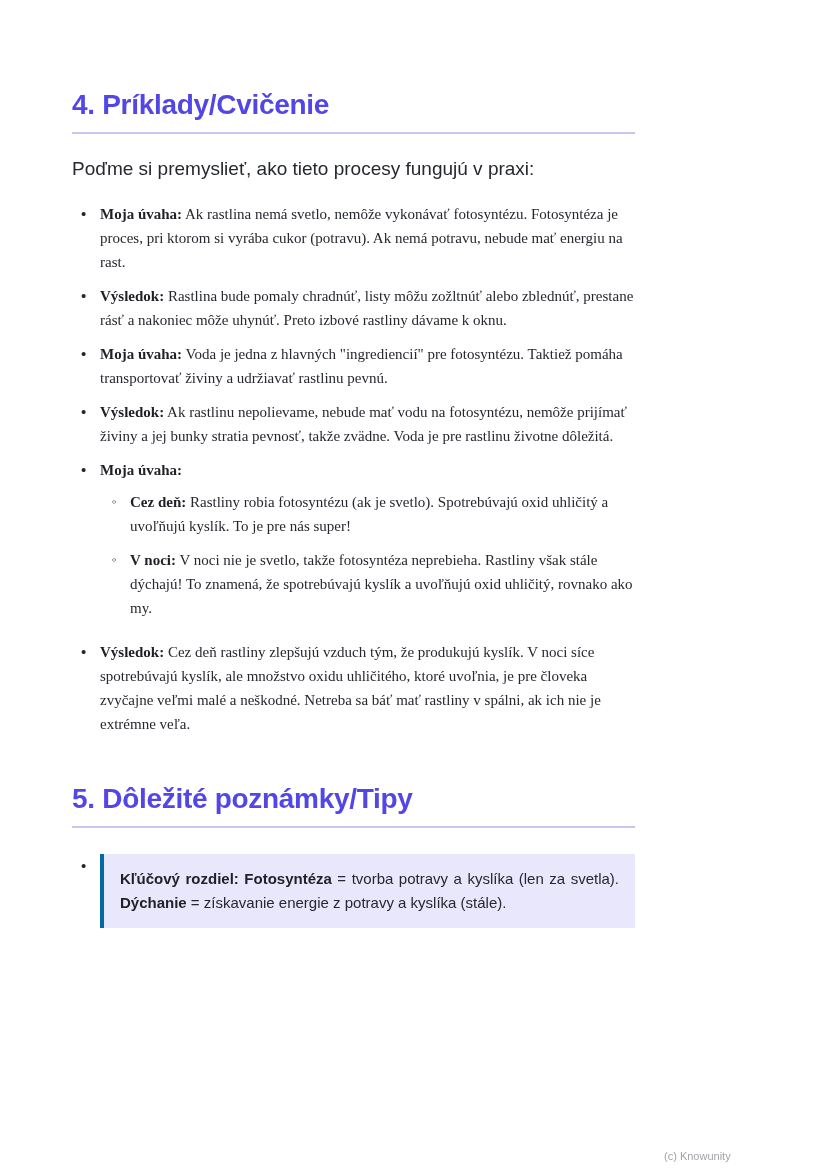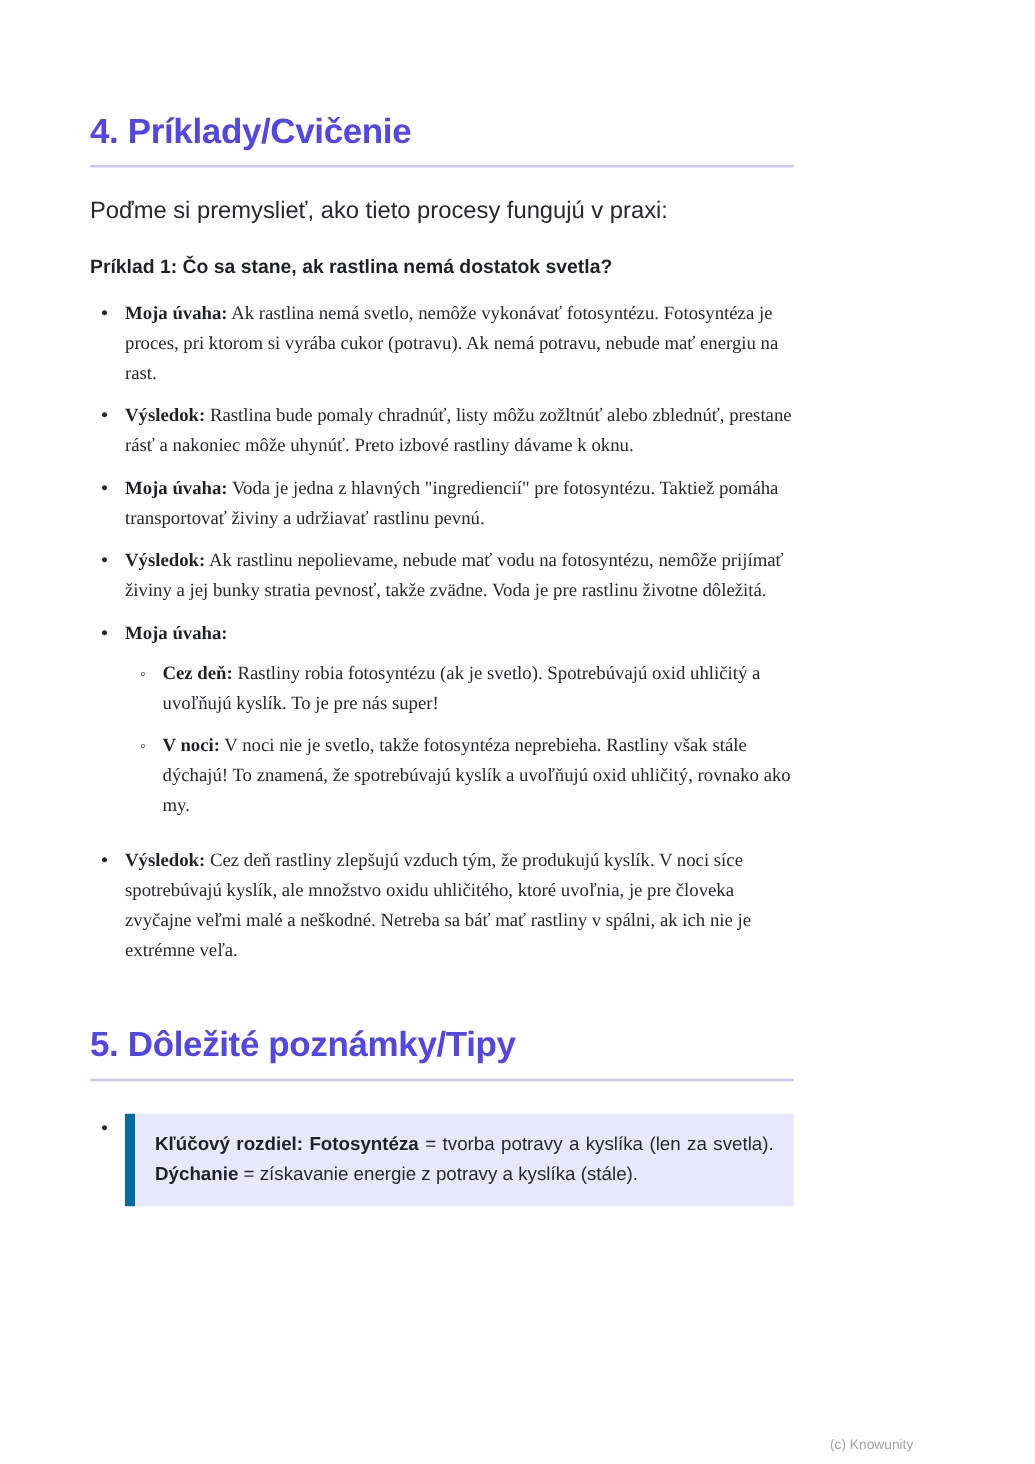--- a/index.html
+++ b/index.html
@@ -80,21 +80,21 @@
     line-height:1.6;
   }
   .callout-row .marker{
     flex:0 0 28px;
     box-sizing:border-box;
     padding-left:9px;
   }
   .callout{
     flex:1;
     background:#e9e7fb;
-    border-left:8px solid #0369a1;
+    border-left:4px solid #0369a1;
     padding:13px 16px;
     text-align:justify;
   }
   .footer-credit{
     position:absolute;
     left:664px;top:1102px;
     font-size:11px;
     color:#a3a3a8;
     white-space:nowrap;
   }
@@ -108,21 +108,20 @@
 
   <div class="content">
 
     <section>
       <h1 class="section-title">4. Príklady/Cvičenie</h1>
       <hr class="divider">
 
       <p class="intro">Poďme si premyslieť, ako tieto procesy fungujú v praxi:</p>
 
       <div>
-        <p class="example-heading">Príklad 1: Čo sa stane, ak rastlina nemá dostatok svetla?</p>
         <div class="bullet-list">
           <div class="li">
             <span class="marker">•</span>
             <div class="li-body"><strong>Moja úvaha:</strong><span> Ak rastlina nemá svetlo, nemôže vykonávať fotosyntézu. Fotosyntéza je proces, pri ktorom si vyrába cukor (potravu). Ak nemá potravu, nebude mať energiu na rast.</span></div>
           </div>
           <div class="li">
             <span class="marker">•</span>
             <div class="li-body"><strong>Výsledok:</strong><span> Rastlina bude pomaly chradnúť, listy môžu zožltnúť alebo zblednúť, prestane rásť a nakoniec môže uhynúť. Preto izbové rastliny dávame k oknu.</span></div>
           </div>
         </div>

